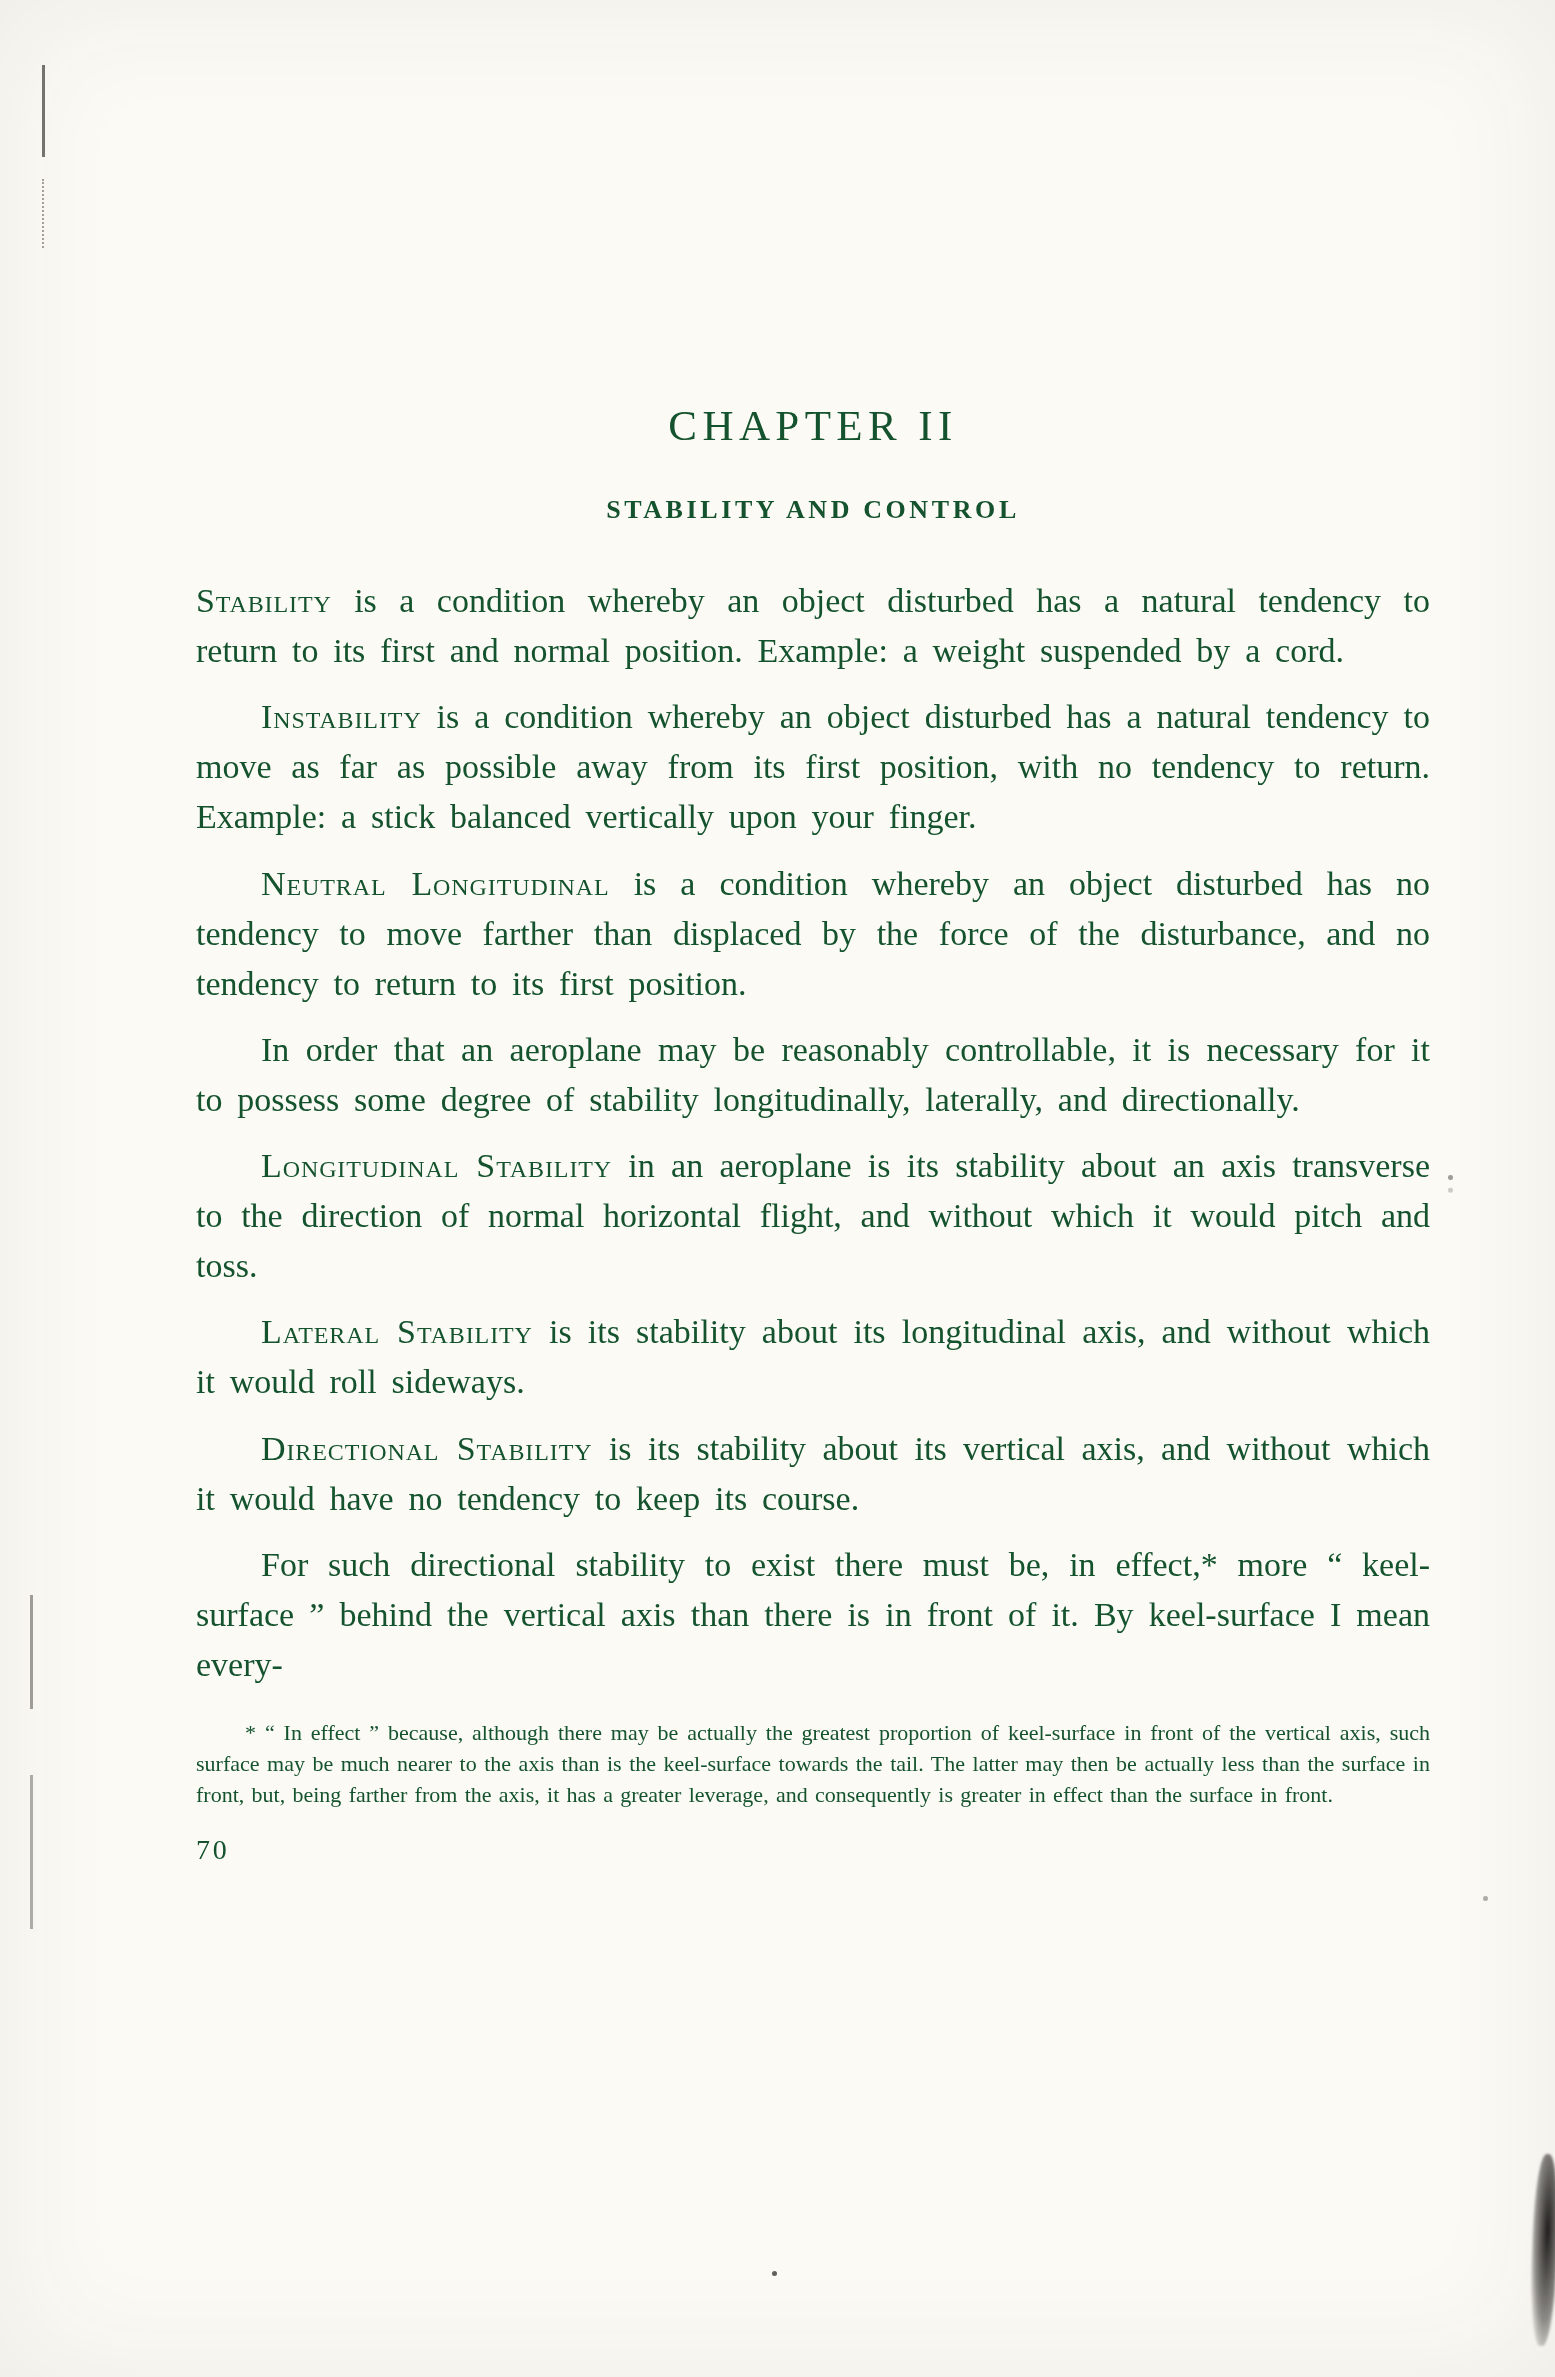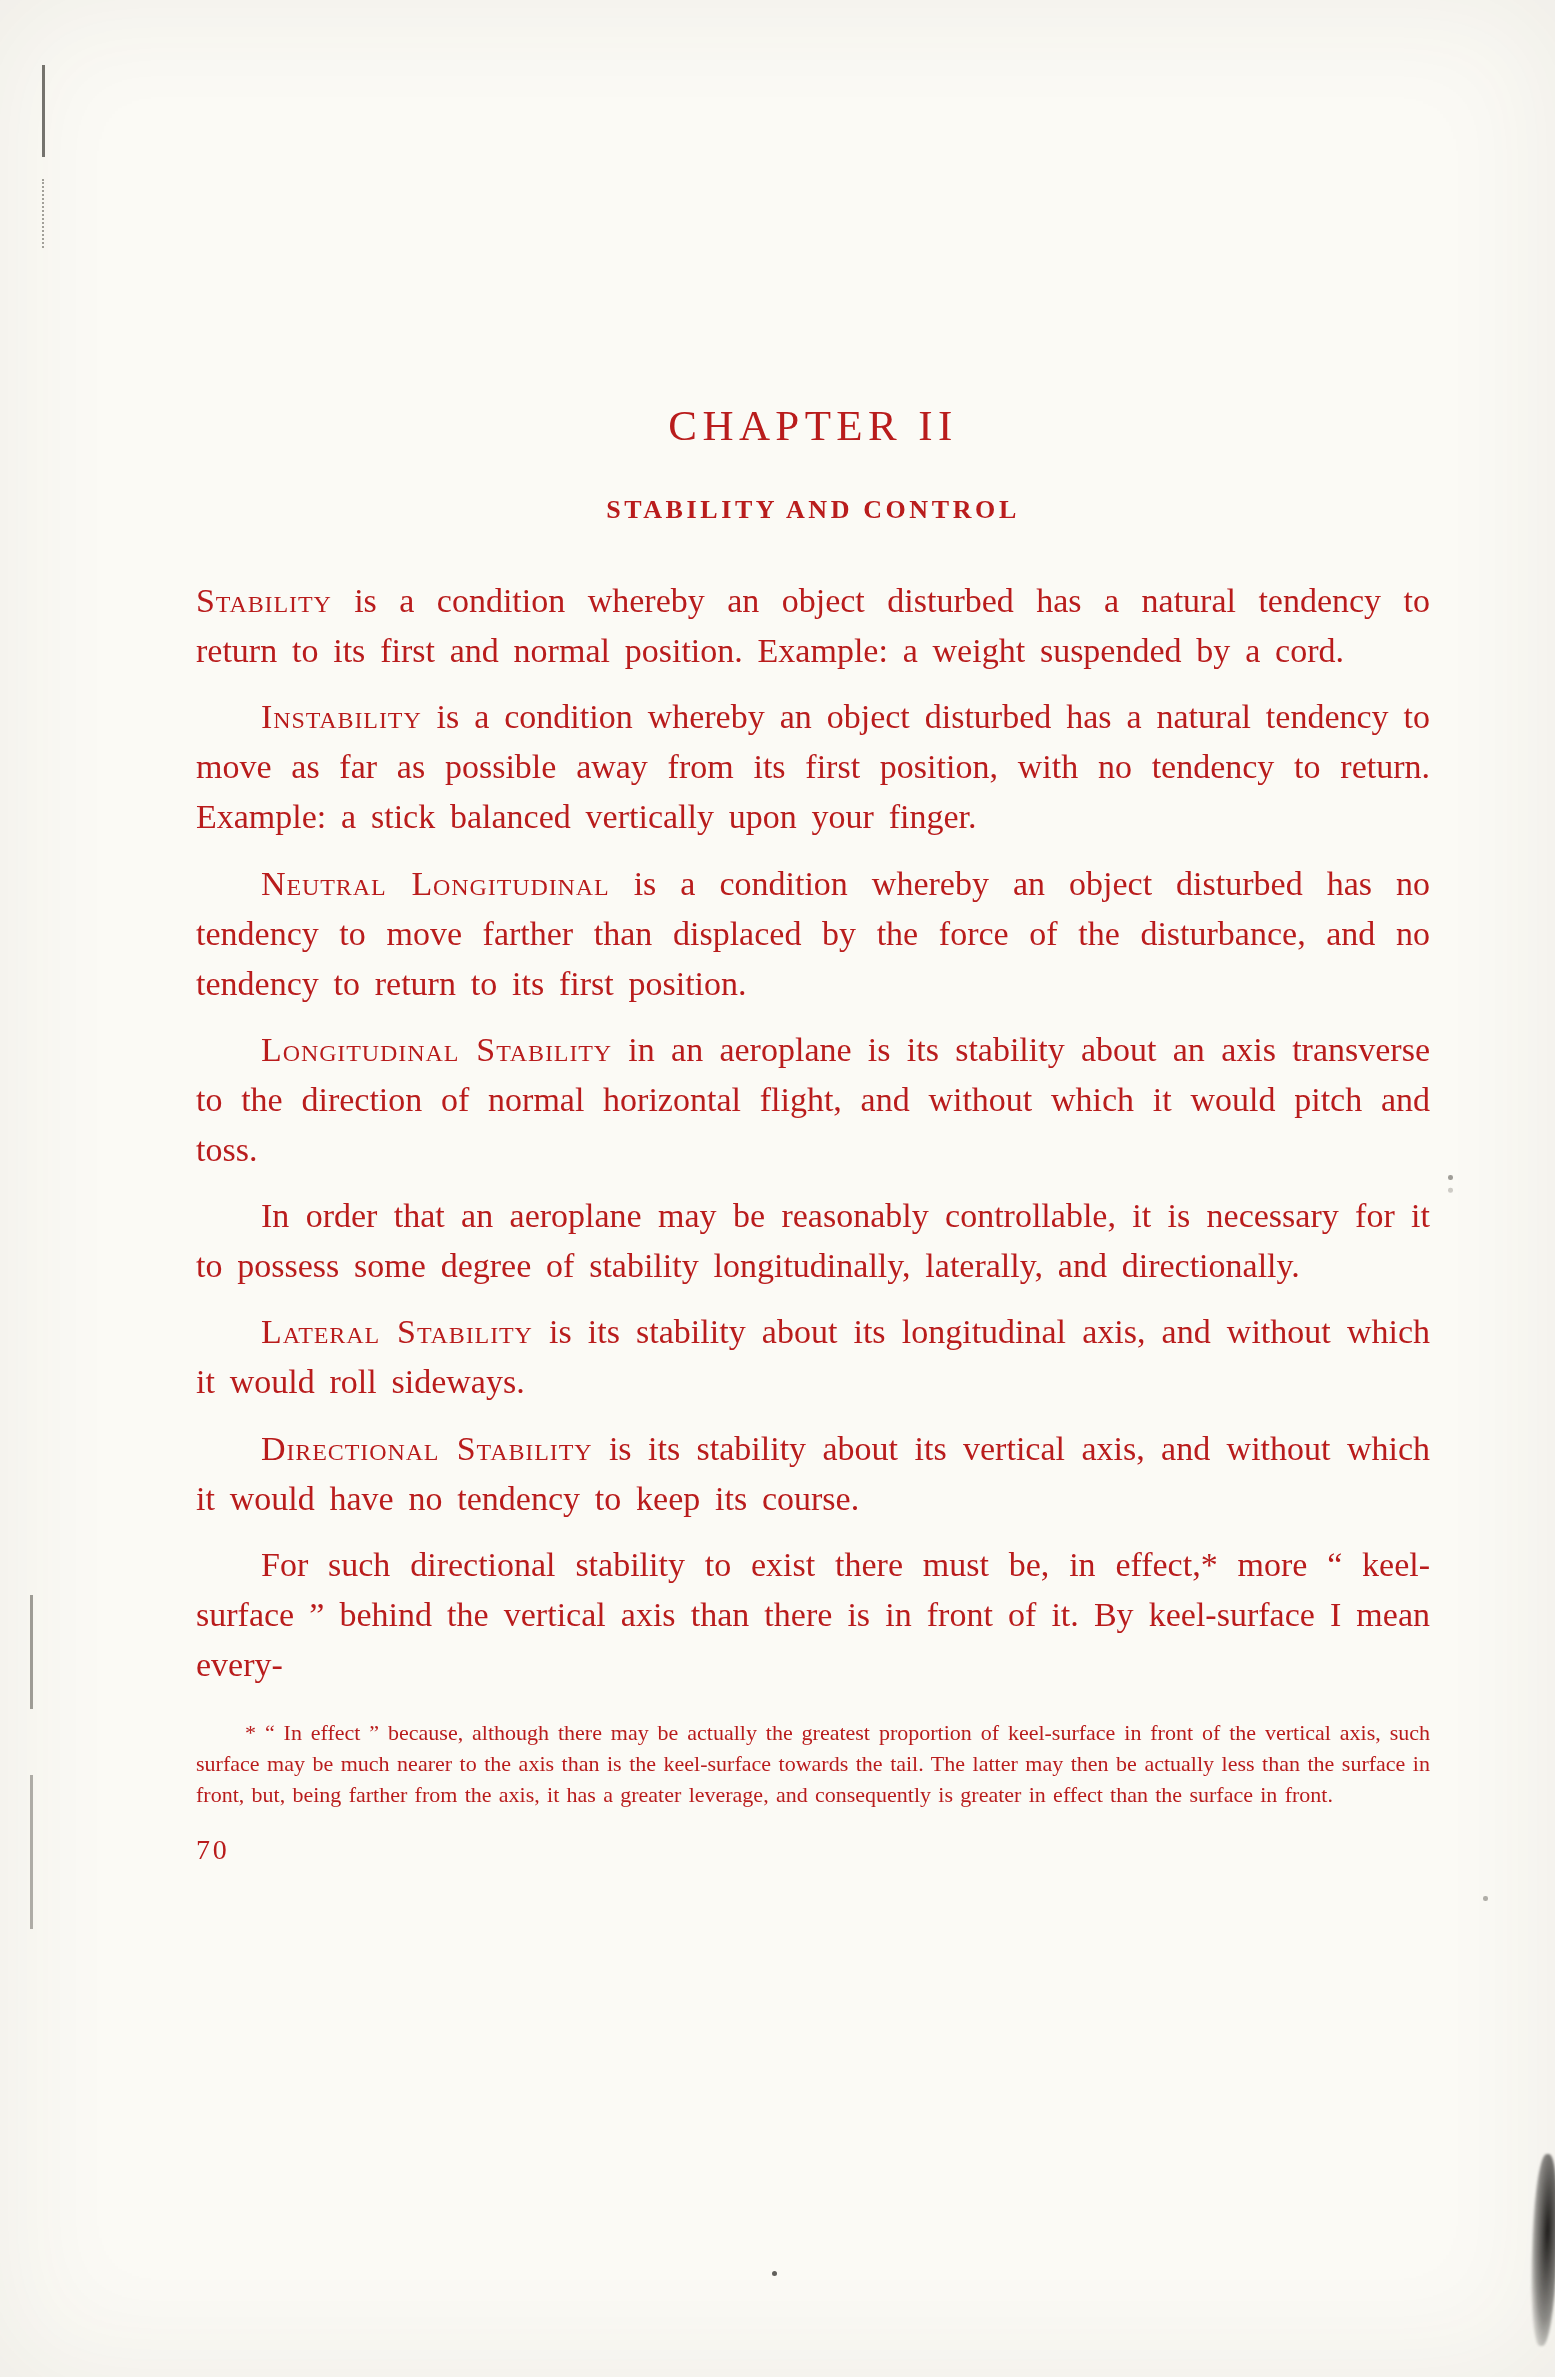--- a/index.html
+++ b/index.html
@@ -13,21 +13,21 @@
     background: #fbfaf5;
     overflow: hidden;
   }
   .page {
     position: relative;
     width: 1555px;
     height: 2377px;
     box-sizing: border-box;
     padding: 401px 125px 0 196px;
     font-family: "Liberation Serif", "DejaVu Serif", serif;
-    color: #b91c1c;
+    color: #14532d;
     box-shadow: inset 0 0 127px rgba(70, 62, 48, 0.07);
   }
   .chapter-title {
     font-size: 43px;
     font-weight: 400;
     letter-spacing: 5.4px;
     text-align: center;
     margin: 0 0 45px 0;
   }
   .section-title {
@@ -132,23 +132,23 @@
   <h2 class="section-title">STABILITY AND CONTROL</h2>
 
   <main>
 
     <p class="para"><span class="lead">Stability</span><span> is a condition whereby an object disturbed has a natural tendency to return to its first and normal position.  Example: a weight suspended by a cord.</span></p>
 
     <p class="para indent"><span class="lead">Instability</span><span> is a condition whereby an object disturbed has a natural tendency to move as far as possible away from its first position, with no tendency to return.  Example: a stick balanced vertically upon your finger.</span></p>
 
     <p class="para indent"><span class="lead">Neutral Longitudinal</span><span> is a condition whereby an object disturbed has no tendency to move farther than displaced by the force of the disturbance, and no tendency to return to its first position.</span></p>
 
+    <p class="para indent"><span class="lead"></span><span>In order that an aeroplane may be reasonably controllable, it is necessary for it to possess some degree of stability longitudinally, laterally, and directionally.</span></p>
+
     <p class="para indent"><span class="lead">Longitudinal Stability</span><span> in an aeroplane is its stability about an axis transverse to the direction of normal horizontal flight, and without which it would pitch and toss.</span></p>
-
-    <p class="para indent"><span class="lead"></span><span>In order that an aeroplane may be reasonably controllable, it is necessary for it to possess some degree of stability longitudinally, laterally, and directionally.</span></p>
 
     <p class="para indent"><span class="lead">Lateral Stability</span><span> is its stability about its longitudinal axis, and without which it would roll sideways.</span></p>
 
     <p class="para indent"><span class="lead">Directional Stability</span><span> is its stability about its vertical axis, and without which it would have no tendency to keep its course.</span></p>
 
     <p class="para indent"><span class="lead"></span><span>For such directional stability to exist there must be, in effect,* more “ keel-surface ” behind the vertical axis than there is in front of it.  By keel-surface I mean every-</span></p>
 
   </main>
 
   <p class="footnote">* “ In effect ” because, although there may be actually the greatest proportion of keel-surface in front of the vertical axis, such surface may be much nearer to the axis than is the keel-surface towards the tail.  The latter may then be actually less than the surface in front, but, being farther from the axis, it has a greater leverage, and consequently is greater in effect than the surface in front.</p>

